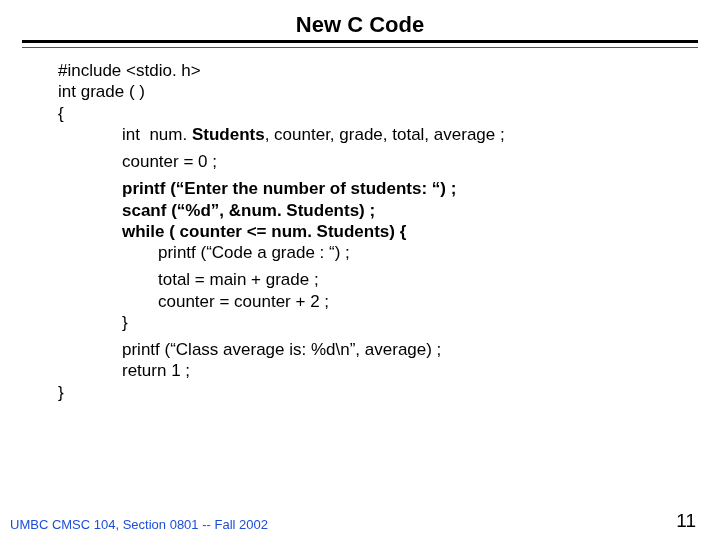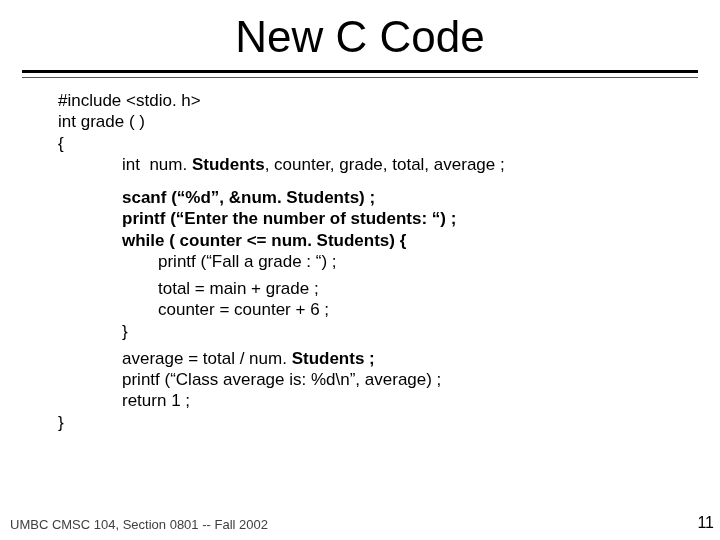--- a/index.html
+++ b/index.html
@@ -15,24 +15,24 @@
   }
   .slide {
     width: 720px;
     height: 540px;
     position: relative;
     box-sizing: border-box;
   }
   .title {
     width: 100%;
     text-align: center;
-    font-size: 44px;
-    font-weight: 400;
+    font-size: 22px;
+    font-weight: 700;
     padding-top: 12px;
-    padding-bottom: 8px;
+    padding-bottom: 2px;
   }
   .rule {
     margin: 0 22px 2px 22px;
     border-top: 3px solid #000;
     border-bottom: 1px solid #555;
     height: 4px;
     box-sizing: content-box;
   }
   .body {
     padding: 10px 4px 0 58px;
@@ -44,54 +44,54 @@
   }
   .ind1 { padding-left: 64px; }
   .ind2 { padding-left: 100px; }
   .gap  { height: 6px; }
   b { font-weight: 700; }
   .footer {
     position: absolute;
     bottom: 8px;
     left: 10px;
     font-size: 13px;
-    color: #404040;
+    color: #1d4ed8;
   }
   .pagenum {
     position: absolute;
     bottom: 8px;
-    right: 6px;
-    font-size: 16px;
+    right: 24px;
+    font-size: 19px;
     color: #000;
   }
 </style>
 </head>
 <body>
 
 <div class="slide">
   <div class="title">New C Code</div>
   <div class="rule"></div>
 
   <div class="body">
     <div class="line">#include &lt;stdio. h&gt;</div>
     <div class="line">int grade ( )</div>
     <div class="line">{</div>
     <div class="line ind1"><span>int  num. </span><b>Students</b><span>, counter, grade, total, average ;</span></div>
     <div class="gap"></div>
+    <div class="line ind1">counter = 0 ;</div>
     <div class="gap"></div>
+    <div class="line ind1"><b>printf (“Enter the number of students: “) ;</b></div>
     <div class="line ind1"><b>scanf (“%d”, &amp;num. </b><b>Students) ;</b></div>
-    <div class="line ind1"><b>printf (“Enter the number of students: “) ;</b></div>
     <div class="line ind1"><b>while ( counter &lt;= num. </b><b>Students) {</b></div>
-    <div class="line ind2">printf (“Fall a grade : “) ;</div>
+    <div class="line ind2">printf (“Code a grade : “) ;</div>
     <div class="gap"></div>
     <div class="line ind2">total = main + grade ;</div>
-    <div class="line ind2">counter = counter + 6 ;</div>
+    <div class="line ind2">counter = counter + 2 ;</div>
     <div class="line ind1">}</div>
     <div class="gap"></div>
-    <div class="line ind1"><span>average = total / num. </span><b>Students ;</b></div>
     <div class="line ind1">printf (“Class average is: %d\n”, average) ;</div>
     <div class="line ind1">return 1 ;</div>
     <div class="line">}</div>
   </div>
 
   <div class="footer">UMBC CMSC 104, Section 0801 -- Fall 2002</div>
   <div class="pagenum">11</div>
 </div>
 
 </body></html>

